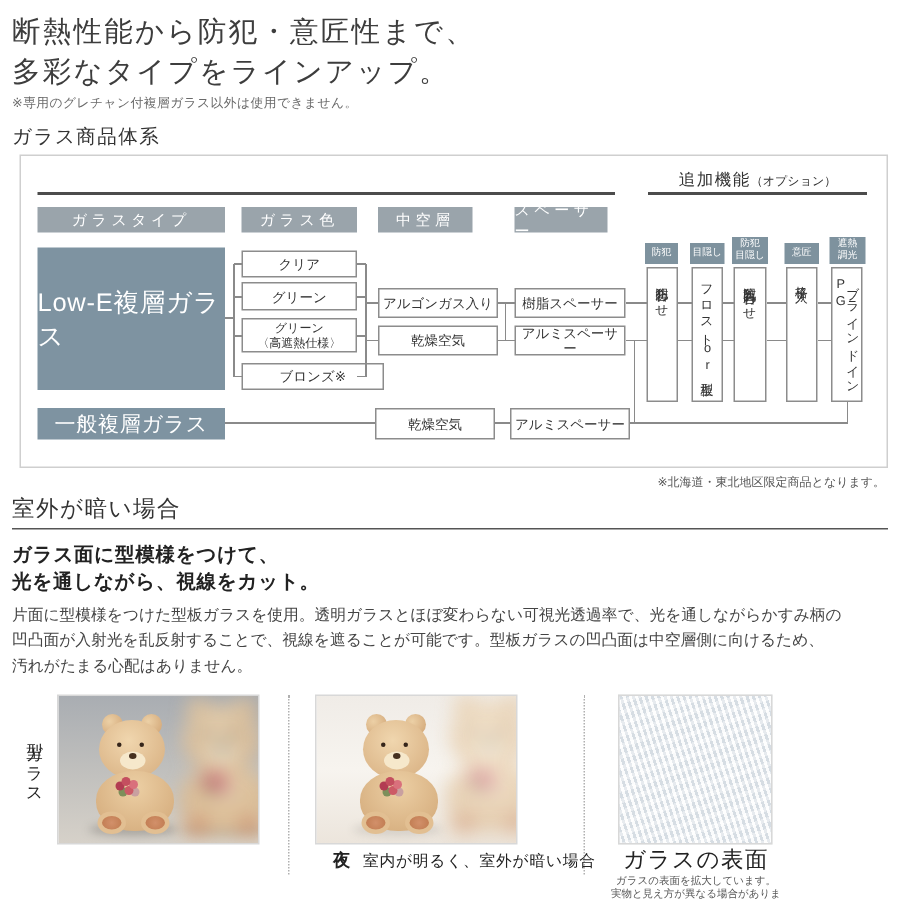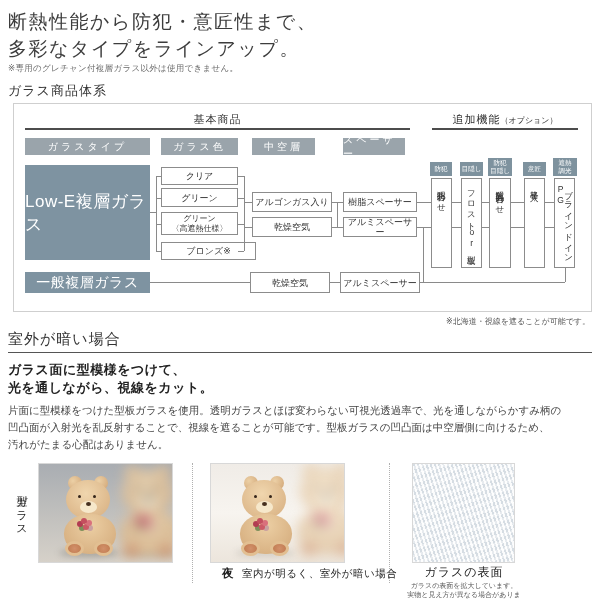--- a/index.html
+++ b/index.html
@@ -54,21 +54,21 @@
       background:
         repeating-linear-gradient(72deg, rgba(255,255,255,.85) 0 2px, rgba(199,208,216,.35) 2px 4px),
         repeating-linear-gradient(-18deg, rgba(255,255,255,.6) 0 3px, rgba(183,194,205,.28) 3px 7px),
         #edf1f4; }
   .sep { position:absolute; top:463px; width:0; height:120px; border-left:1px dotted #b0b0b0; }
   .sep.s1 { left:192px; } .sep.s2 { left:389px; }
 
   .caption { position:absolute; top:566px; font-size:10.5px; color:#222; letter-spacing:.5px; }
   .caption b { font-size:11.5px; margin-right:8px; }
   .cap3 { position:absolute; left:402px; top:564px; width:124px; text-align:center; }
-  .cap3 .t { font-size:12px; color:#222; letter-spacing:1px; }
+  .cap3 .t { font-size:15px; color:#222; letter-spacing:1px; }
   .cap3 .n { font-size:7px; color:#555; line-height:9px; }
 
   
   .bear { position:absolute; width:58px; height:80px; }
   .bear .ear { position:absolute; top:0; width:14px; height:14px; border-radius:50%;
                background:radial-gradient(circle at 35% 35%, #ecd0a6, #cfa272); }
   .bear .ear.l{ left:7px; } .bear .ear.r{ left:33px; }
   .bear .head { position:absolute; top:4px; left:5px; width:44px; height:39px; border-radius:50%;
                 background:radial-gradient(circle at 45% 35%, #f0d6ae, #d6ad7e); }
   .bear .muzzle { position:absolute; top:25px; left:19px; width:17px; height:12px; border-radius:50%;
@@ -104,21 +104,20 @@
 
   <div class="main-title">
     <div>断熱性能から防犯・意匠性まで、</div>
     <div>多彩なタイプをラインアップ。</div>
   </div>
   <div class="top-note">※専用のグレチャン付複層ガラス以外は使用できません。</div>
   <div class="sec1-title">ガラス商品体系</div>
 
   <div class="diagram"></div>
 
-  <div class="grp-label" style="left:25px;top:112px;width:385px;">基本商品</div>
   <div class="grp-rule" style="left:25px;top:128px;width:385px;"></div>
   <div class="grp-label" style="left:432px;top:112px;width:146px;"><span>追加機能</span><small>（オプション）</small></div>
   <div class="grp-rule" style="left:432px;top:128px;width:146px;"></div>
 
   <div class="col-head" style="left:25px;top:138px;width:125px;">ガラスタイプ</div>
   <div class="col-head" style="left:161px;top:138px;width:77px;">ガラス色</div>
   <div class="col-head" style="left:252px;top:138px;width:63px;">中空層</div>
   <div class="col-head" style="left:343px;top:138px;width:62px;">スペーサー</div>
 
   <div class="big-box" style="left:25px;top:165px;width:125px;height:95px;font-size:17px;">Low-E複層ガラス</div>
@@ -181,21 +180,21 @@
       <path d="M238 176 H244 M238 198 H244 M238 224 H244 M238 251 H244 M244 176 V251"></path>
       <path d="M244 202 H252 M244 227 H252"></path>
       <path d="M332 202 H343 M332 227 H343 M337 202 V227"></path>
       <path d="M417 202 H431 M417 227 H431 M423 227 V282"></path>
       <path d="M452 202 H461 M452 227 H461 M482 202 H489 M482 227 H489"></path>
       <path d="M511 202 H524 M511 227 H524 M545 202 H554 M545 227 H554"></path>
       <path d="M150 282 H250 M330 282 H340 M420 282 H565 M565 268 V282"></path>
     </g>
   </svg>
 
-  <div class="diagram-note">※北海道・視線を遮ることが可能です。</div>
+  <div class="diagram-note">※北海道・東北地区限定商品となります。</div>
 
   <div class="sec2-title">室外が暗い場合</div>
   <div class="sec2-rule"></div>
   <div class="sec2-sub">
     <div>ガラス面に型模様をつけて、</div>
     <div>光を通しながら、視線をカット。</div>
   </div>
   <div class="sec2-body">
     <div>片面に型模様をつけた型板ガラスを使用。透明ガラスとほぼ変わらない可視光透過率で、光を通しながらかすみ柄の</div>
     <div>凹凸面が入射光を乱反射することで、視線を遮ることが可能です。型板ガラスの凹凸面は中空層側に向けるため、</div>

